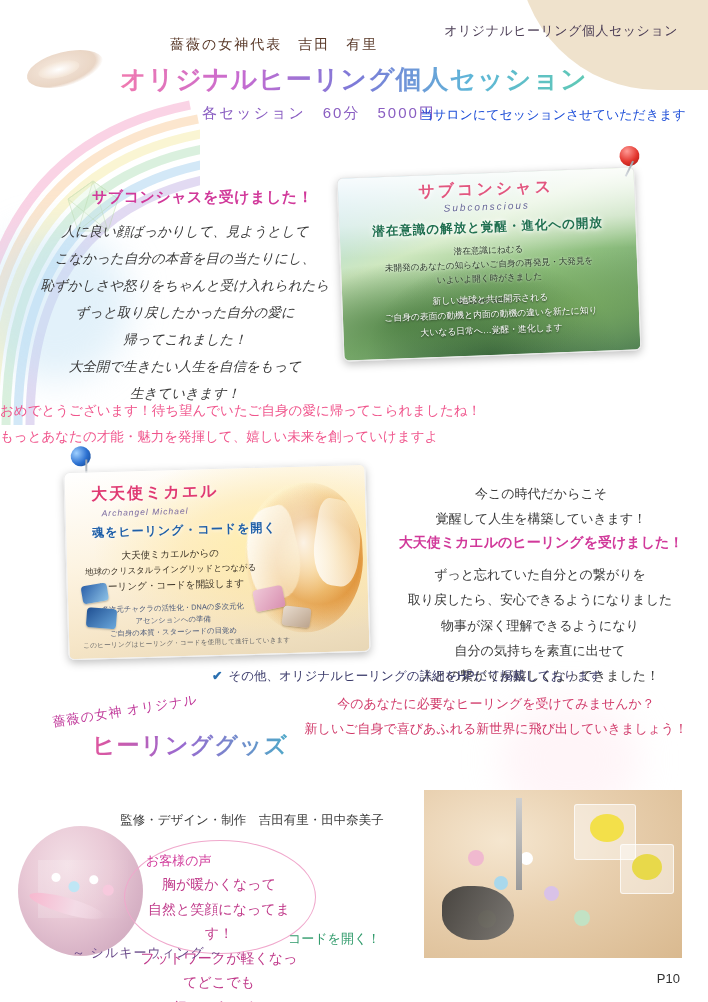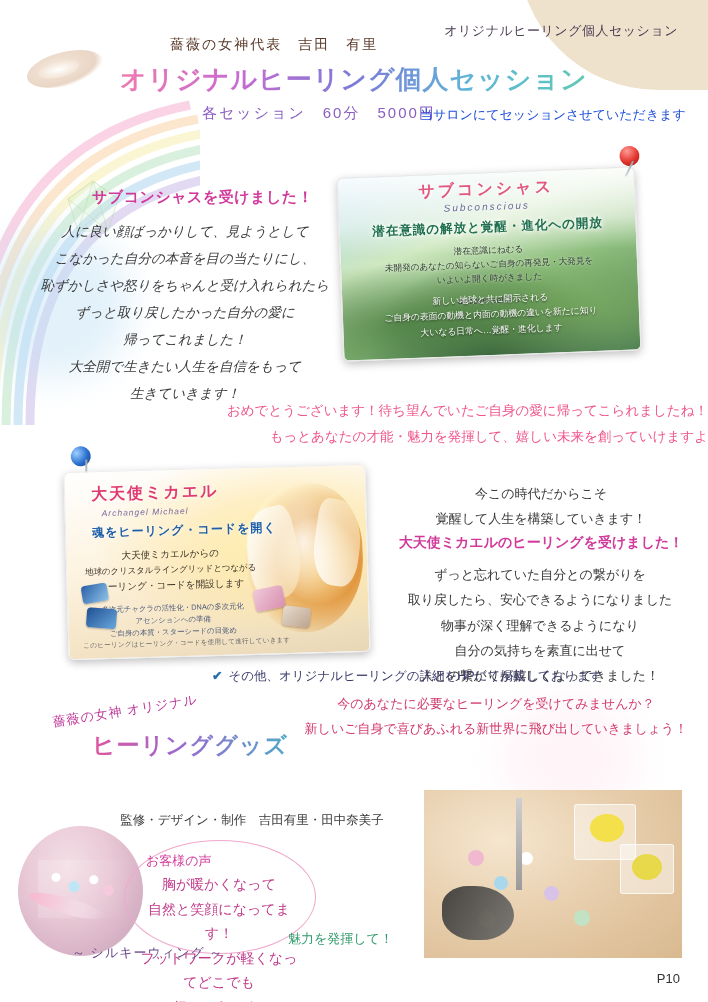--- a/index.html
+++ b/index.html
@@ -241,21 +241,21 @@
     transform: rotate(12deg);
   }
   .pin-red .head { background: radial-gradient(circle at 32% 30%, #ff9a95 0%, #e2342c 55%, #9c1410 100%); }
   .pin-blue .head { background: radial-gradient(circle at 32% 30%, #9fd0ff 0%, #2a6fd0 55%, #17407d 100%); }
 
   
   .congrats {
     position: absolute;
     left: 0; right: 0;
     top: 398px;
-    text-align: right;
+    text-align: left;
     font-size: 13.5px;
     line-height: 1.9;
     color: #f0558c;
   }
 
   
   .card-mika {
     position: absolute;
     left: 66px;
     top: 468px;
@@ -684,16 +684,16 @@
     <div class="bead" style="left:44px;top:60px;width:16px;height:16px;background:#f0b9cf;"></div>
     <div class="bead" style="left:70px;top:86px;width:14px;height:14px;background:#a9d8ec;"></div>
     <div class="bead" style="left:96px;top:62px;width:13px;height:13px;background:#ffffff;"></div>
     <div class="bead" style="left:120px;top:96px;width:15px;height:15px;background:#d9c2e8;"></div>
     <div class="bead" style="left:54px;top:120px;width:18px;height:18px;background:#f7e6b0;"></div>
     <div class="bead" style="left:150px;top:120px;width:16px;height:16px;background:#c2e2c4;"></div>
     <div style="position:absolute;left:18px;top:96px;width:72px;height:54px;background:linear-gradient(120deg,#2b2b2b,#6a6a6a);border-radius:40% 60% 50% 50%;opacity:.85;"></div>
     <div style="position:absolute;left:92px;top:8px;width:6px;height:92px;background:linear-gradient(180deg,#cfcfcf,#9a9a9a);"></div>
   </div>
 
-  <div class="new-note">魅力を発揮して！</div>
+  <div class="new-note">コードを開く！</div>
 
   <div class="page-num">P10</div>
 </div>
 
 </body></html>

